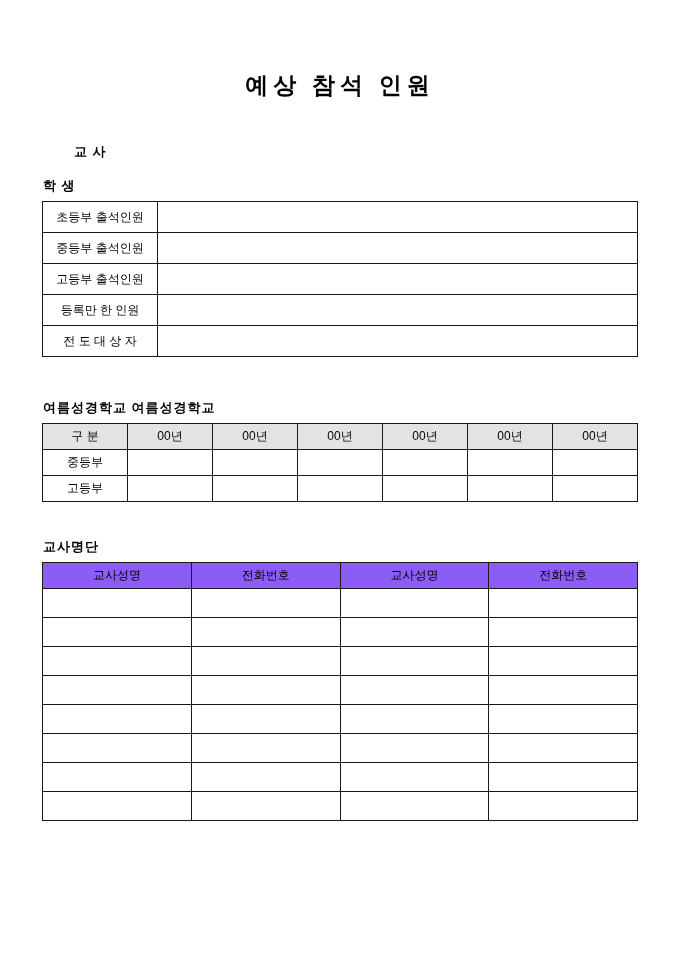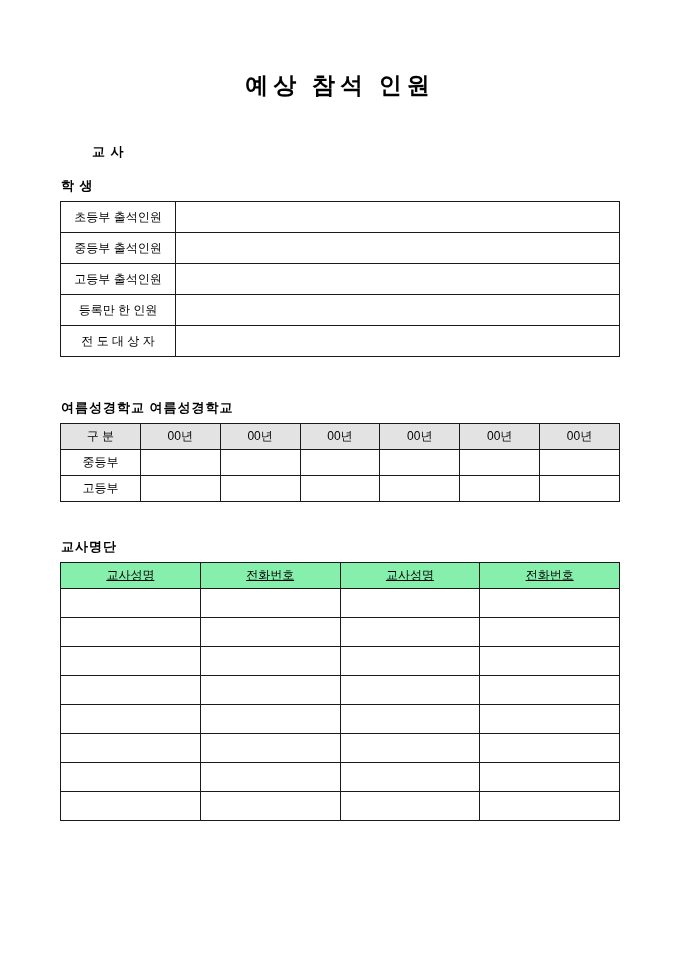--- a/index.html
+++ b/index.html
@@ -4,21 +4,21 @@
 <style>
   * { margin: 0; padding: 0; box-sizing: border-box; }
   html, body { background: #ffffff; }
   body { font-family: "Liberation Sans", "DejaVu Sans", sans-serif; color: #000; }
 
   .page {
     position: relative;
     width: 680px;
     height: 962px;
     background: #ffffff;
-    padding: 0 60px;
+    padding: 0 42px;
     overflow: hidden;
   }
 
   .doc-title {
     margin-top: 70px;
     text-align: center;
     font-family: "Liberation Serif", "DejaVu Serif", serif;
     font-size: 23px;
     font-weight: bold;
     letter-spacing: 5px;
@@ -57,21 +57,21 @@
 
   
   .student-table td { height: 31px; }
   .student-table .label-col { width: 115px; border-radius: 6px; }
 
   
   .summer-table td, .summer-table th { height: 26px; margin-left: 12px; }
   .summer-table th { background: #e3e3e3; }
 
   
-  .roster-table th { height: 26px; background: #86efac; text-decoration: underline; }
+  .roster-table th { height: 26px; background: #8b5cf6; }
   .roster-table td { height: 29px; }
 </style>
 </head>
 <body>
 
 <div class="page">
 
   <div class="doc-title">예상 참석 인원</div>
 
   <div class="sec-teacher">

